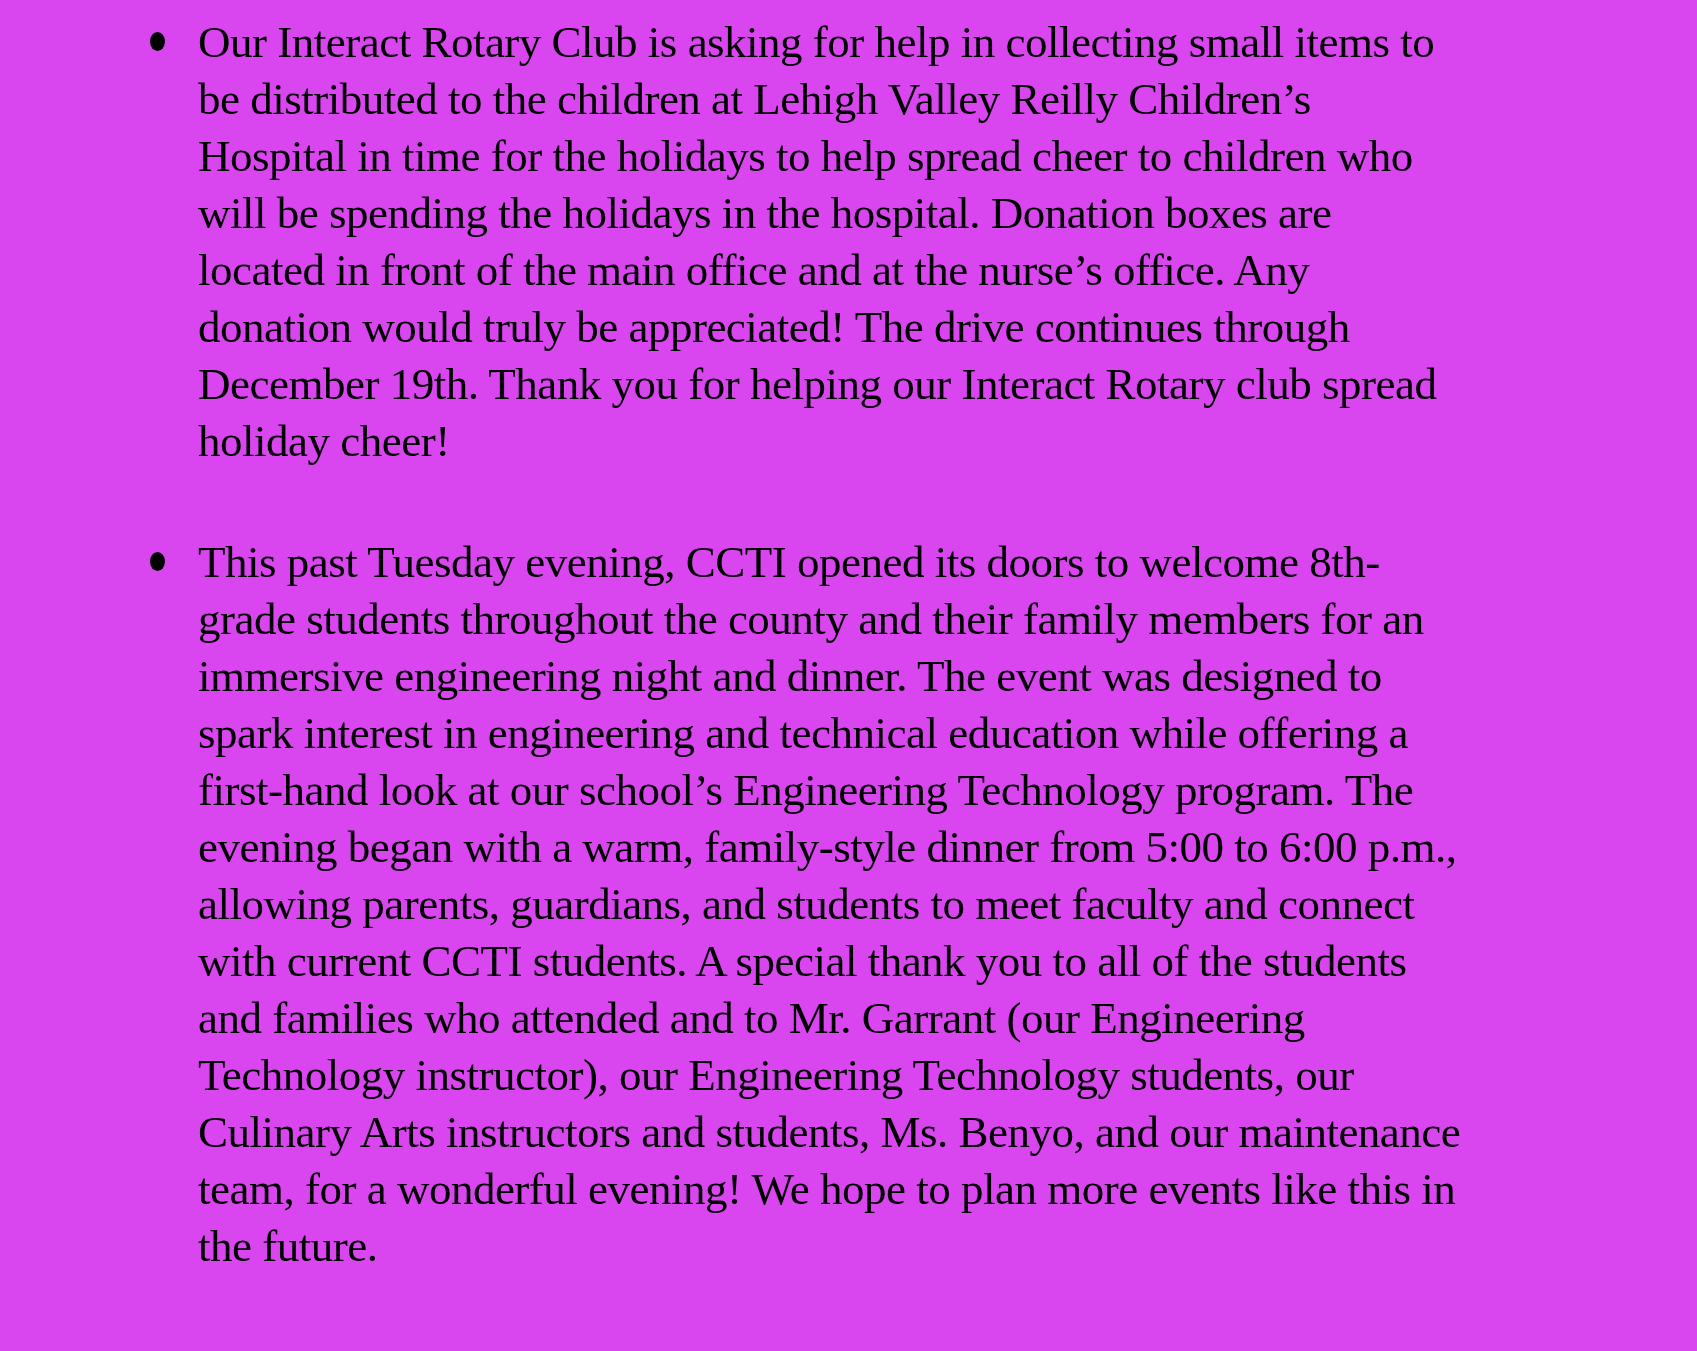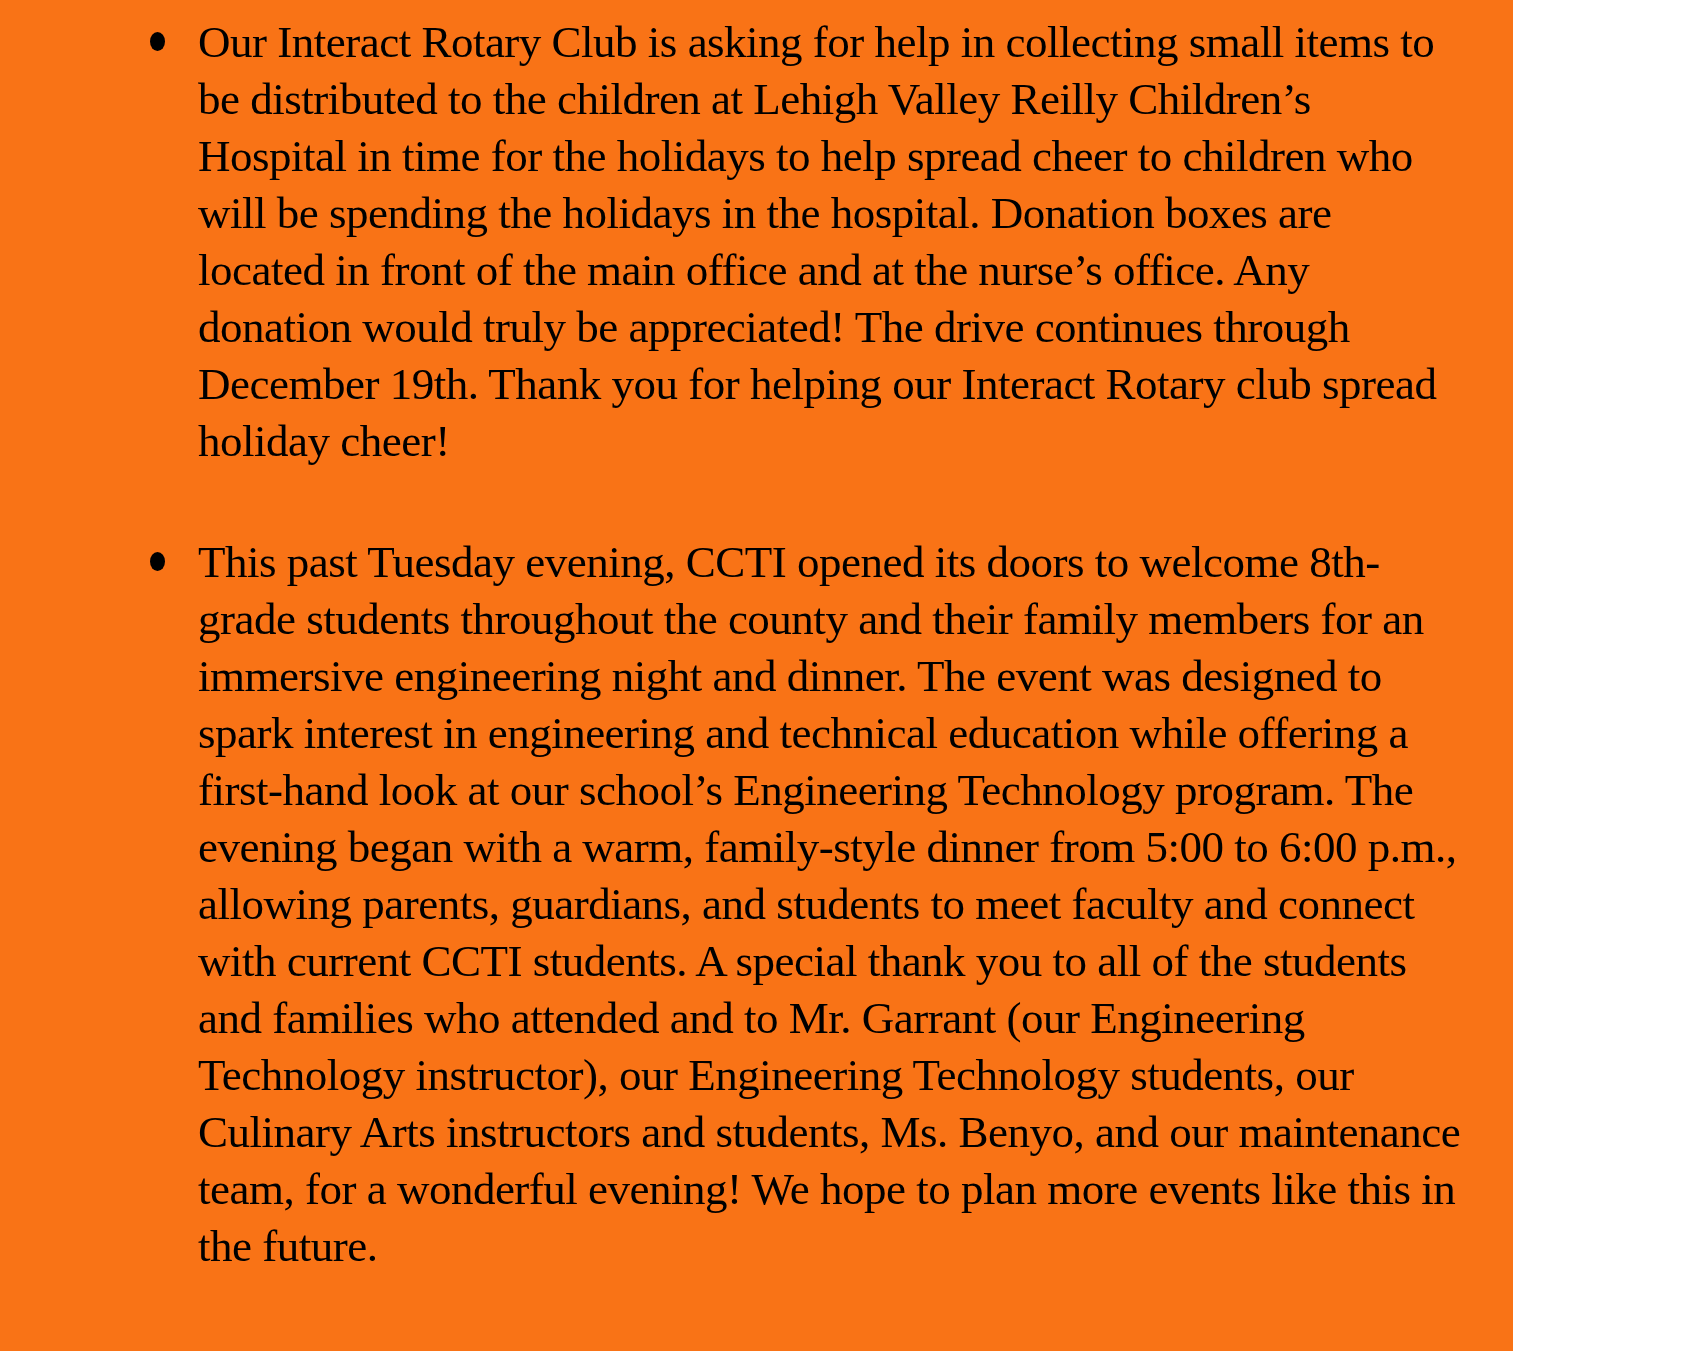--- a/index.html
+++ b/index.html
@@ -9,24 +9,24 @@
   }
   body {
     width: 1697px;
     height: 1351px;
     overflow: hidden;
     font-family: "Liberation Serif", serif;
     color: #000000;
   }
   .page {
     box-sizing: border-box;
-    width: 1513px;
+    width: 1697px;
     height: 1351px;
     padding: 14px 0 0 150px;
-    background: #f97316;
+    background: #d946ef;
   }
   .announcement-list {
     margin: 0;
     padding: 0;
     list-style: none;
   }
   .announcement-item {
     display: flex;
     align-items: flex-start;
     margin: 0 0 64px 0;

